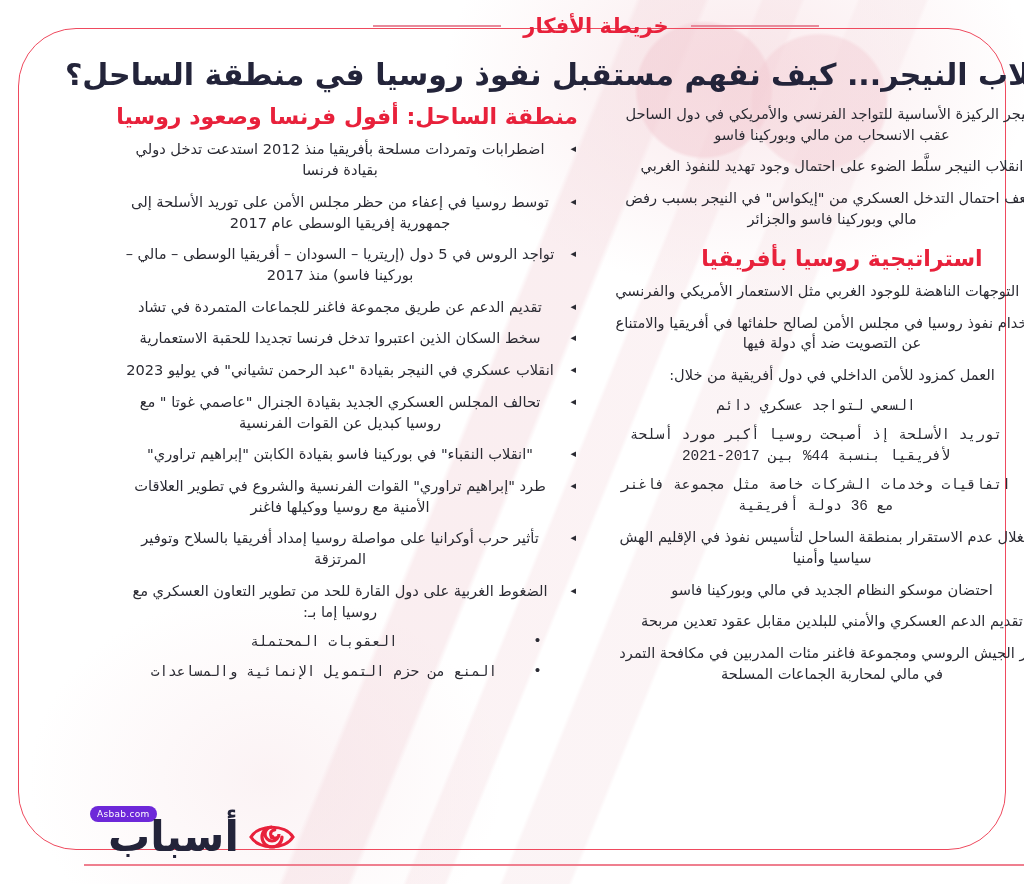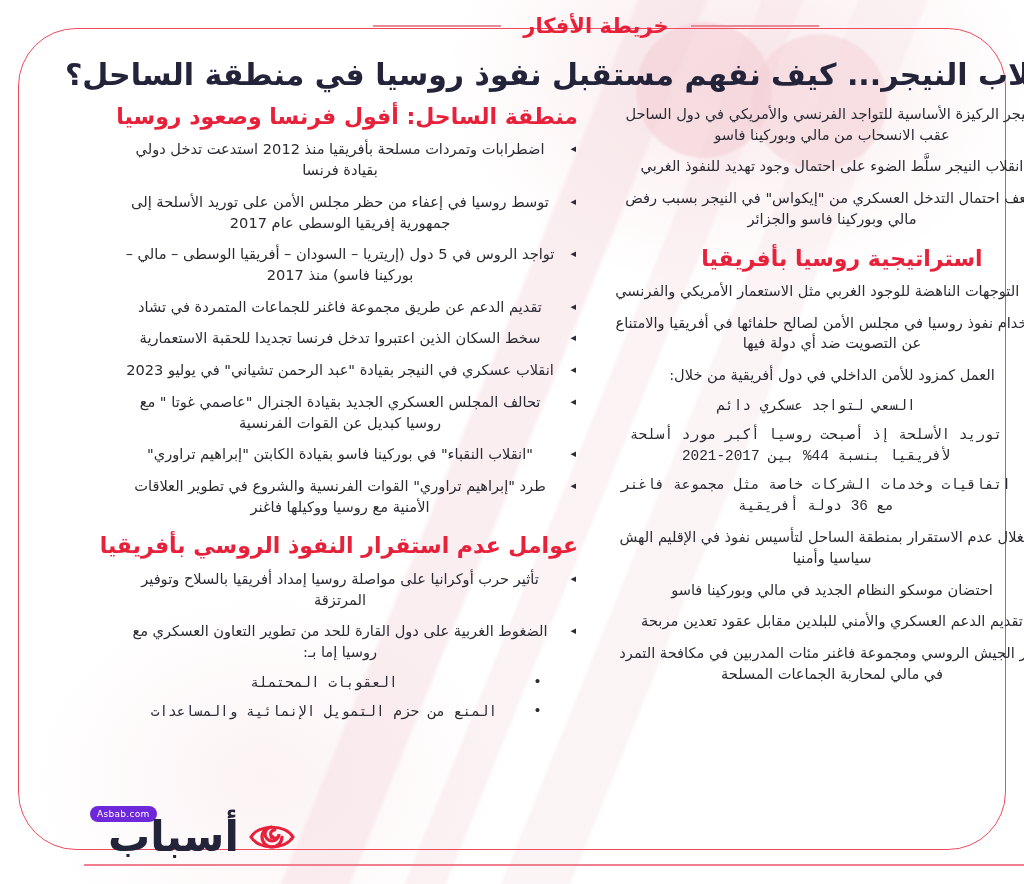--- a/index.html
+++ b/index.html
@@ -201,21 +201,20 @@
         <li>توسط روسيا في إعفاء من حظر مجلس الأمن على توريد الأسلحة إلى جمهورية إفريقيا الوسطى عام 2017</li>
         <li>تواجد الروس في 5 دول (إريتريا – السودان – أفريقيا الوسطى – مالي – بوركينا فاسو) منذ 2017</li>
         <li>تقديم الدعم عن طريق مجموعة فاغنر للجماعات المتمردة في تشاد</li>
         <li>سخط السكان الذين اعتبروا تدخل فرنسا تجديدا للحقبة الاستعمارية</li>
         <li>انقلاب عسكري في النيجر بقيادة "عبد الرحمن تشياني" في يوليو 2023</li>
         <li>تحالف المجلس العسكري الجديد بقيادة الجنرال "عاصمي غوتا " مع روسيا كبديل عن القوات الفرنسية</li>
         <li>"انقلاب النقباء" في بوركينا فاسو بقيادة الكابتن "إبراهيم تراوري"</li>
         <li>طرد "إبراهيم تراوري" القوات الفرنسية والشروع في تطوير العلاقات الأمنية مع روسيا ووكيلها فاغنر</li>
       </ul>
 
-      <h2 class="sec-head">عوامل عدم استقرار النفوذ الروسي بأفريقيا</h2>
       <ul class="bl">
         <li>تأثير حرب أوكرانيا على مواصلة روسيا إمداد أفريقيا بالسلاح وتوفير المرتزقة</li>
         <li>
           <span>الضغوط الغربية على دول القارة للحد من تطوير التعاون العسكري مع روسيا إما بـ:</span>
           <ul class="sub">
             <li>العقوبات المحتملة</li>
             <li>المنع من حزم التمويل الإنمائية والمساعدات</li>
           </ul>
         </li>
       </ul>

